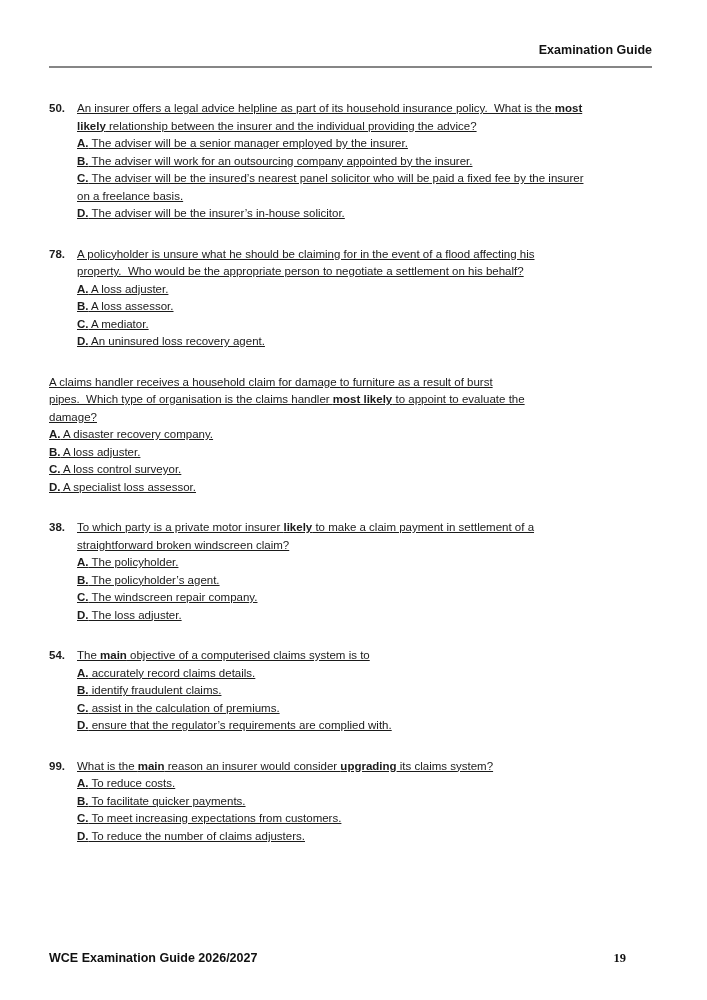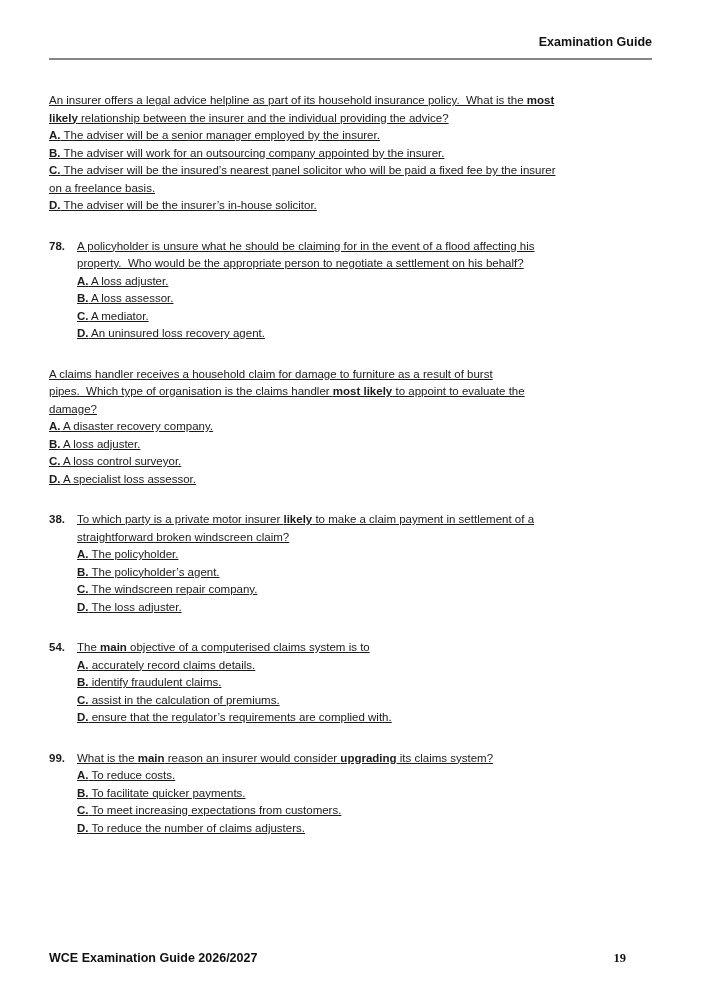--- a/index.html
+++ b/index.html
@@ -12,21 +12,21 @@
     height: 1000px;
     position: relative;
     font-family: "Liberation Sans", sans-serif;
     color: #1b1b1b;
     overflow: hidden;
   }
   .page {
     padding: 0 55px 0 49px;
   }
   .header {
-    padding-top: 32px;
+    padding-top: 40px;
     text-align: right;
   }
   .header-title {
     font-weight: bold;
     font-size: 12.5px;
     color: #111;
   }
   .header-rule {
     height: 2px;
     background: #868686;
@@ -76,20 +76,21 @@
 
 <div class="page">
 
   <div class="header">
     <span class="header-title">Examination Guide</span>
     <div class="header-rule"></div>
   </div>
 
   <div class="questions" id="questions">
       <div class="question">
+        <div class="qnum">50.</div>
         <div class="qbody"><div class="stem"><span>An insurer offers a legal advice helpline as part of its household insurance policy.  What is the </span><b>most</b><br><b>likely</b><span> relationship between the insurer and the individual providing the advice?</span></div><div class="option"><b class="opt-letter">A.</b> The adviser will be a senior manager employed by the insurer.</div><div class="option"><b class="opt-letter">B.</b> The adviser will work for an outsourcing company appointed by the insurer.</div><div class="option"><b class="opt-letter">C.</b> The adviser will be the insured’s nearest panel solicitor who will be paid a fixed fee by the insurer<br>on a freelance basis.</div><div class="option"><b class="opt-letter">D.</b> The adviser will be the insurer’s in-house solicitor.</div></div>
       </div>
       <div class="question">
         <div class="qnum">78.</div>
         <div class="qbody"><div class="stem"><span>A policyholder is unsure what he should be claiming for in the event of a flood affecting his</span><br><span>property.  Who would be the appropriate person to negotiate a settlement on his behalf?</span></div><div class="option"><b class="opt-letter">A.</b> A loss adjuster.</div><div class="option"><b class="opt-letter">B.</b> A loss assessor.</div><div class="option"><b class="opt-letter">C.</b> A mediator.</div><div class="option"><b class="opt-letter">D.</b> An uninsured loss recovery agent.</div></div>
       </div>
       <div class="question">
         <div class="qbody"><div class="stem"><span>A claims handler receives a household claim for damage to furniture as a result of burst</span><br><span>pipes.  Which type of organisation is the claims handler </span><b>most likely</b><span> to appoint to evaluate the</span><br><span>damage?</span></div><div class="option"><b class="opt-letter">A.</b> A disaster recovery company.</div><div class="option"><b class="opt-letter">B.</b> A loss adjuster.</div><div class="option"><b class="opt-letter">C.</b> A loss control surveyor.</div><div class="option"><b class="opt-letter">D.</b> A specialist loss assessor.</div></div>
       </div>
       <div class="question">

